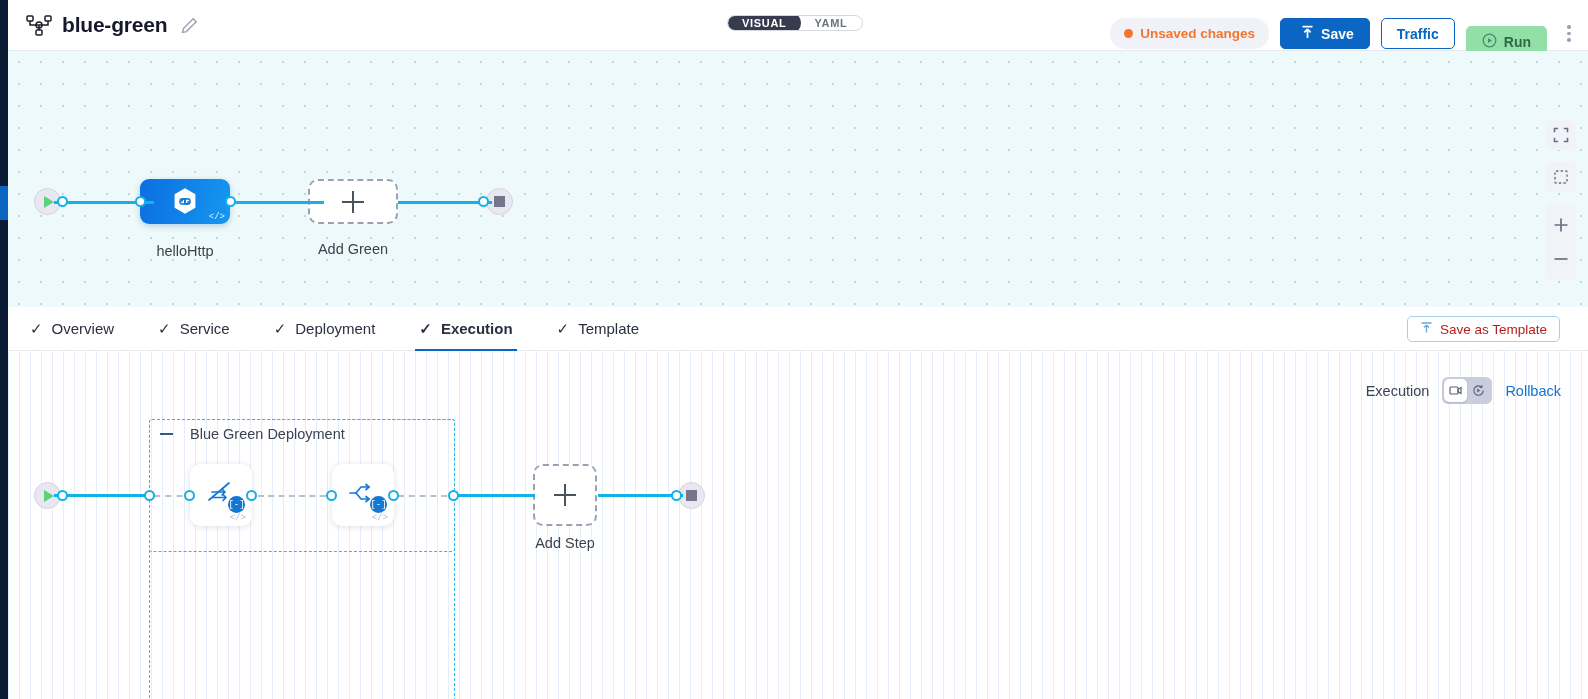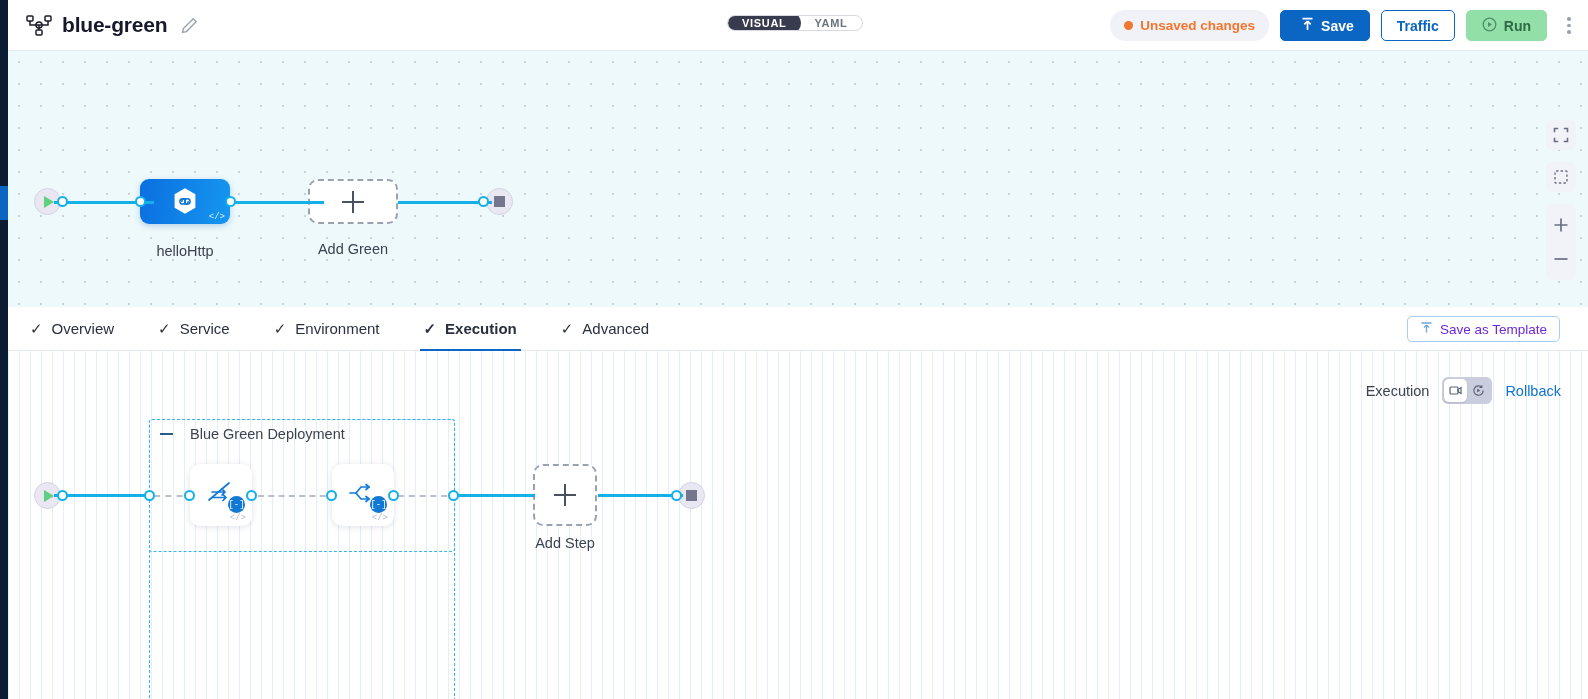--- a/index.html
+++ b/index.html
@@ -57,21 +57,21 @@
     padding: 12px 14px; font-size: 13.5px; font-weight: bold; color: #f2762e;
   }
   .unsaved-dot { width: 9px; height: 9px; border-radius: 50%; background: #f2762e; }
   .btn {
     height: 31px; border-radius: 5px; font-size: 14px; font-weight: bold;
     display: flex; align-items: center; justify-content: center; gap: 7px;
     padding: 0 15px; cursor: pointer; white-space: nowrap;
   }
   .btn-save { background: #0a66c2; color: #fff; border: 1px solid #0a66c2; padding-left: 20px; }
   .btn-discard { background: #fff; color: #0a66c2; border: 1px solid #0a66c2; }
-  .btn-run { background: #92dfa8; color: #2f6b44; border: 1px solid #92dfa8; }
+  .btn-run { background: #92dfa8; color: #2f6b44; border: 1px solid #92dfa8; margin-top: 16px; }
   .kebab {
     width: 22px; height: 31px; display: flex; flex-direction: column;
     align-items: center; justify-content: center; gap: 3px; cursor: pointer;
   }
   .kebab i { width: 3.5px; height: 3.5px; border-radius: 50%; background: #9aa2b1; display: block; }
 
   
   .canvas-top {
     position: absolute; left: 8px; top: 51px; width: 1580px; height: 256px;
     background: #eef9fb;
@@ -168,21 +168,21 @@
   .tab.active { font-weight: bold; }
   .tab.active::after {
     content: ""; position: absolute; left: 18px; right: 18px; bottom: -1px;
     height: 3px; background: #0a66c2;
   }
   .check { font-size: 15px; color: #2b3040; }
   .tpl-btn {
     position: absolute; right: 28px; top: 9px; height: 26px;
     border: 1px solid #a9cdf0; border-radius: 5px; background: #fff;
     display: flex; align-items: center; gap: 7px; padding: 0 12px;
-    font-size: 13.5px; color: #6d28d9; cursor: pointer;
+    font-size: 13.5px; color: #b91c1c; cursor: pointer;
   }
 
   
   .canvas-bottom {
     position: absolute; left: 8px; top: 351px; width: 1580px; height: 348px;
     background: #fff;
     background-image: repeating-linear-gradient(
       to right, #e4eef8 0 1px, transparent 1px 11px);
     overflow: hidden;
   }
@@ -354,29 +354,29 @@
     <div class="tab">
       <span class="check">✓</span>
       <span>Overview</span>
     </div>
     <div class="tab">
       <span class="check">✓</span>
       <span>Service</span>
     </div>
     <div class="tab">
       <span class="check">✓</span>
-      <span>Environment</span>
+      <span>Deployment</span>
     </div>
     <div class="tab active">
       <span class="check">✓</span>
       <span>Execution</span>
     </div>
     <div class="tab">
       <span class="check">✓</span>
-      <span>Advanced</span>
+      <span>Template</span>
     </div>
 
     <div class="tpl-btn">
       <span>
         <svg width="13" height="13" viewBox="0 0 13 13" fill="none" stroke="#6ba5dd" stroke-width="1.3">
           <path d="M1.5 2h10M6.5 11.5V4M6.5 4L4 6.5M6.5 4L9 6.5"></path>
         </svg>
       </span>
       <span>Save as Template</span>
     </div>

